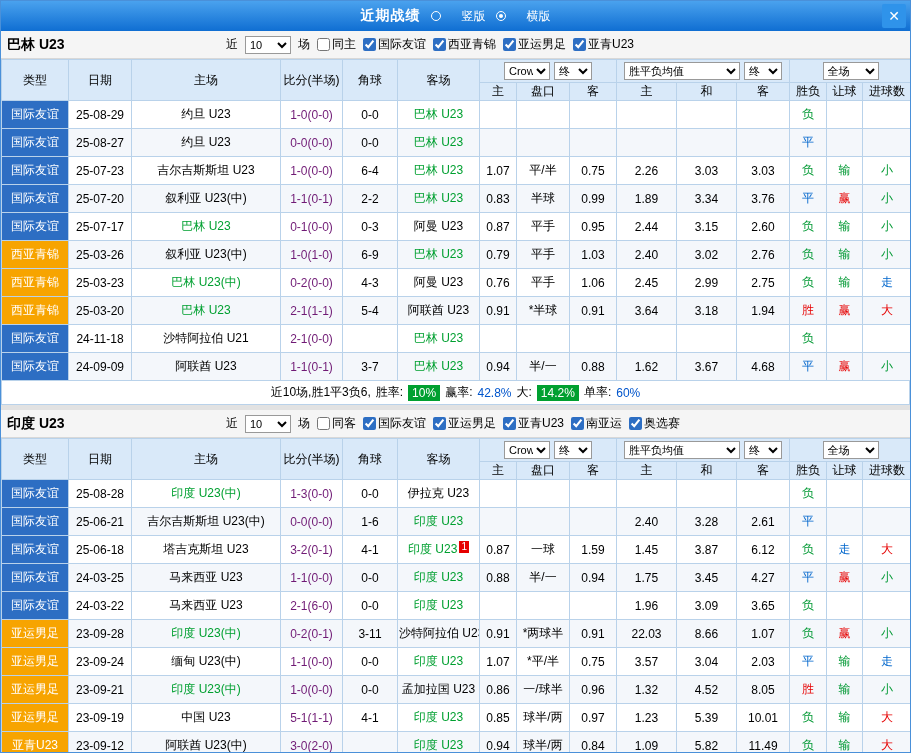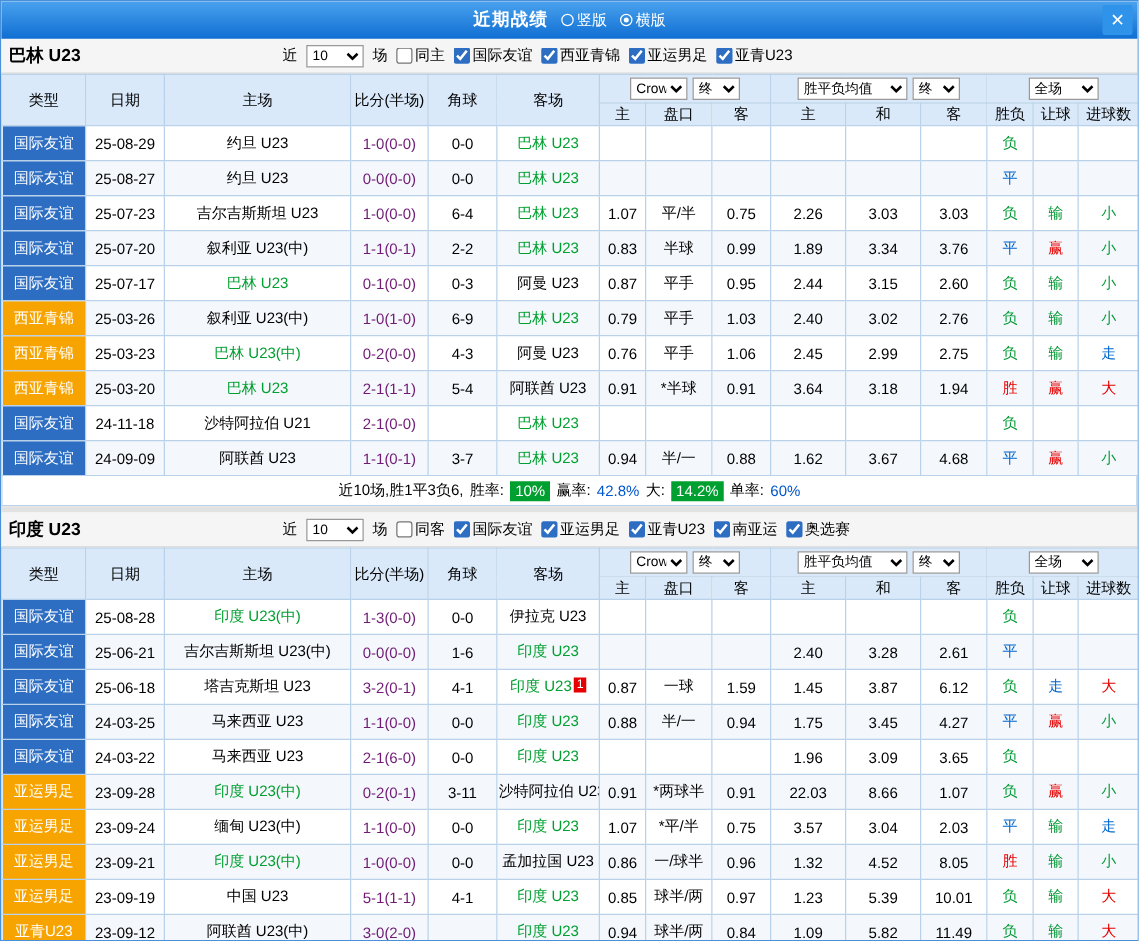--- a/index.html
+++ b/index.html
@@ -4,34 +4,34 @@
 <style>
   * { margin:0; padding:0; box-sizing:border-box; }
   html,body { width:911px; height:753px; overflow:hidden; }
   body { font-family:"Liberation Sans", sans-serif; background:#fff; }
   .window { width:911px; height:753px; border:1px solid #4a90d9; overflow:hidden; background:#fff; }
 
   
   .titlebar { height:30px; background:linear-gradient(#4aa2ee,#0f6ed2); display:flex; align-items:center; justify-content:center; position:relative; color:#fff; }
   .title-group { display:flex; gap:10px; }
   .title { font-size:14px; font-weight:bold; letter-spacing:1px; }
-  .radio-label { display:flex; align-items:center; gap:3px; font-size:12px; cursor:pointer; }
+  .radio-label { display:flex; align-items:center; gap:21px; font-size:12px; cursor:pointer; }
   .radio { width:10px; height:10px; border:1px solid #fff; border-radius:50%; display:inline-block; position:relative; }
   .radio.checked::after { content:''; position:absolute; left:2px; top:2px; width:4px; height:4px; border-radius:50%; background:#fff; }
   .close-btn { position:absolute; right:4px; top:3px; width:24px; height:24px; background:#2f93ea; border-radius:2px; display:flex; align-items:center; justify-content:center; font-size:14px; color:#fff; cursor:pointer; }
 
   
   .section-bar { height:28px; background:#f5f5f5; border-bottom:1px solid #d8d8d8; display:flex; align-items:center; }
   .team-name { width:225px; padding-left:6px; font-size:14px; font-weight:bold; color:#000; }
   .filters { display:flex; align-items:center; gap:7px; font-size:12px; color:#000; white-space:nowrap; }
   .cb { display:inline-flex; align-items:center; gap:2px; cursor:pointer; }
   .cb input { width:13px; height:13px; accent-color:#2d6ec3; }
   .comps { display:inline-flex; align-items:center; gap:7px; }
   select { font-size:11px; height:18px; font-family:inherit; background:#fff; border:1px solid #999; }
-  .sel-count { width:46px; } .sel-bk { width:46px; } .sel-final { width:38px; } .sel-avg { width:88px; } .sel-scope { width:56px; }
+  .sel-count { width:46px; } .sel-bk { width:46px; } .sel-final { width:38px; } .sel-avg { width:116px; } .sel-scope { width:56px; }
 
   
   table { border-collapse:collapse; width:911px; table-layout:fixed; font-size:12px; }
   th,td { border:1px solid #b9d2ea; text-align:center; overflow:hidden; white-space:nowrap; padding:0 1px; }
   thead th { background:#d9e9f9; font-weight:normal; color:#000; }
   thead tr.hdr1 th { height:23px; }
   thead tr.hdr2 th { height:17px; }
   .hsel { display:flex; align-items:center; justify-content:center; gap:4px; }
   tbody td { height:28px; background:#fff; color:#000; }
   tbody tr:nth-child(even) td { background:#f4f7fb; }

